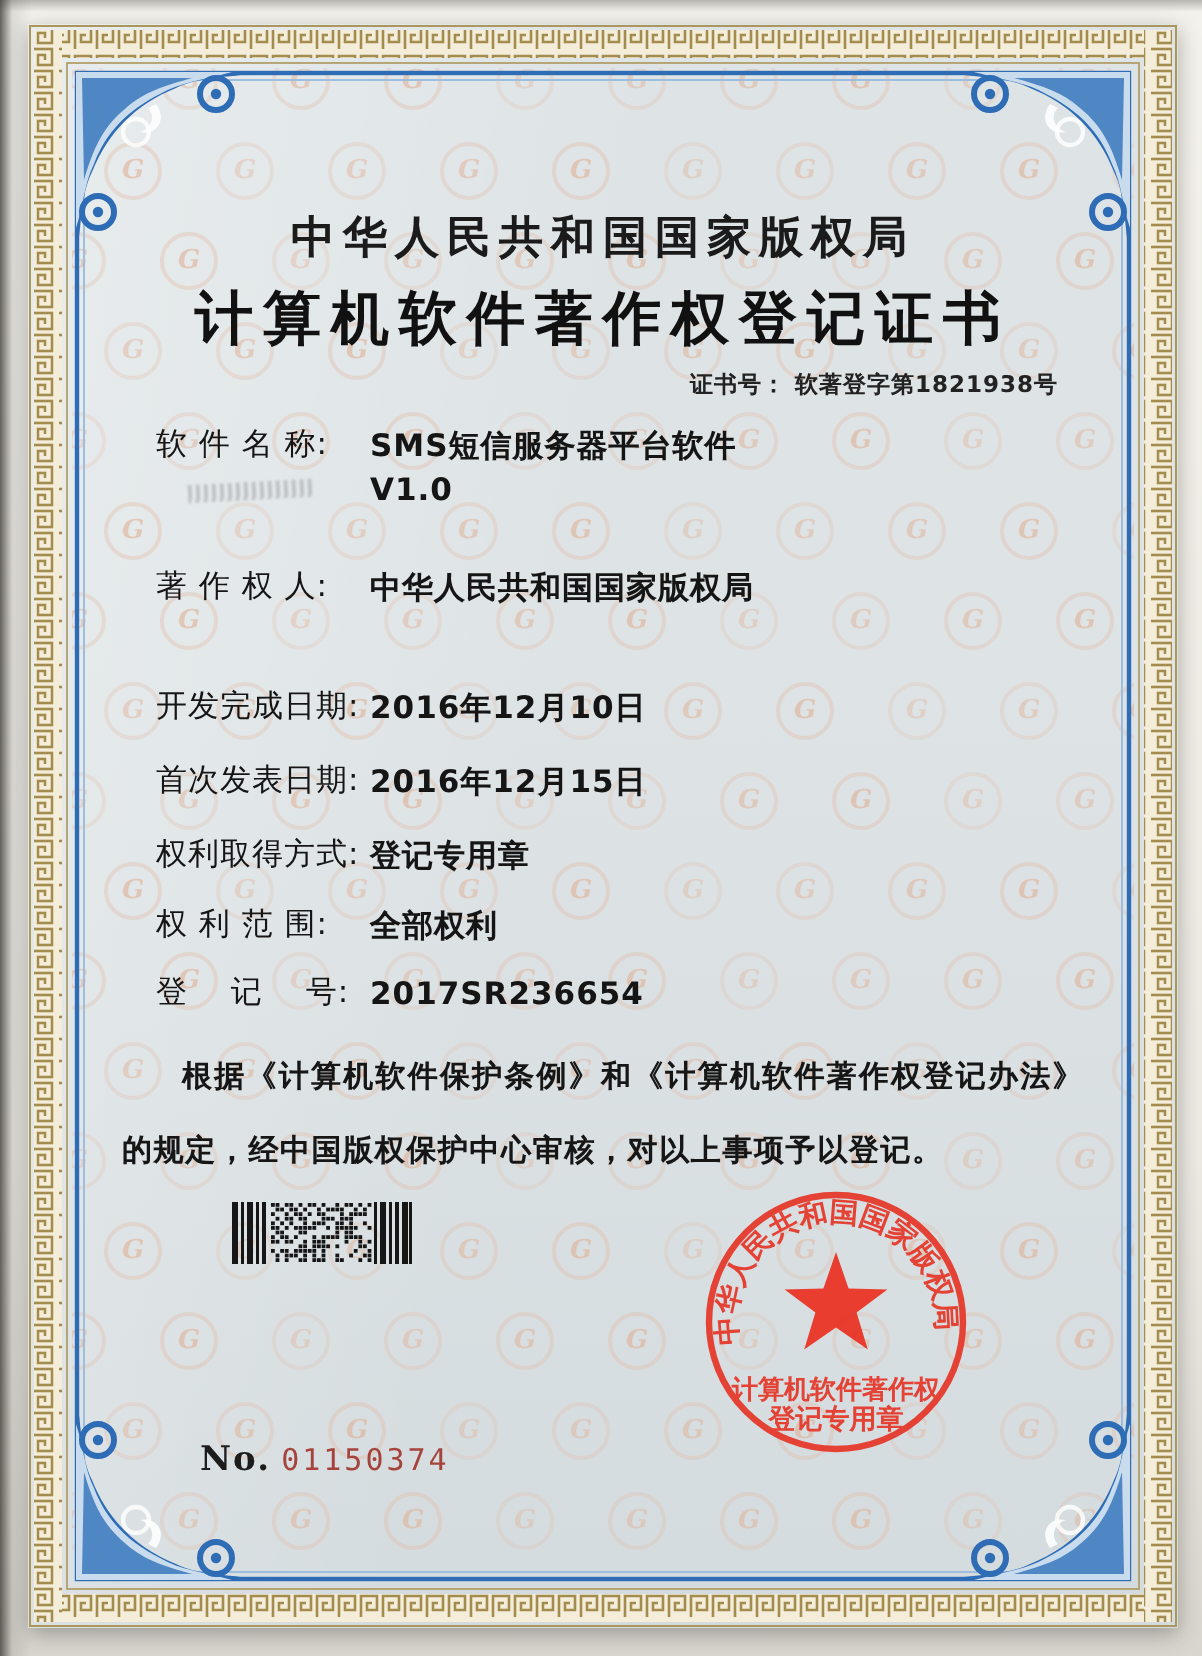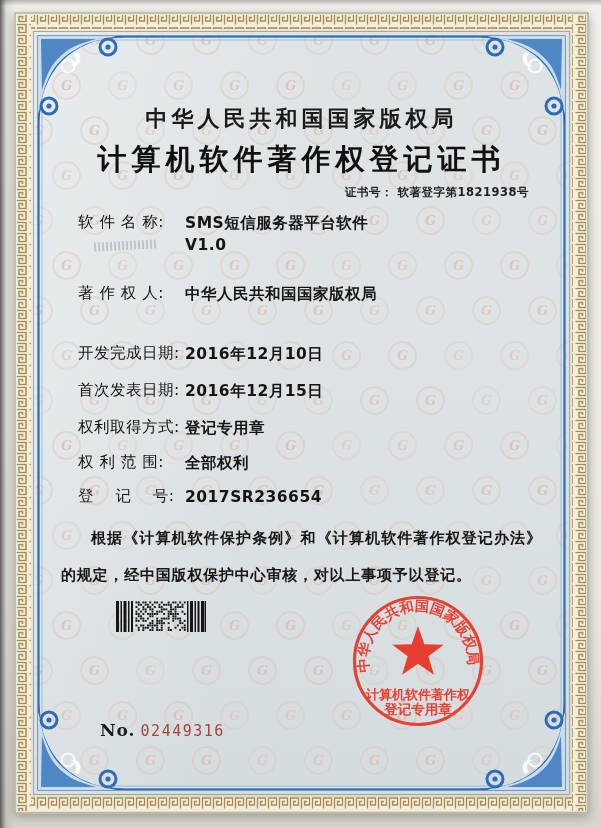--- a/index.html
+++ b/index.html
@@ -492,21 +492,21 @@
         <rect x="67.8" y="0.5" width="1.9" height="1.9" fill="#161616"></rect>
         <rect x="67.8" y="12" width="1.9" height="1.9" fill="#161616"></rect>
         <rect x="67.8" y="18.9" width="1.9" height="1.9" fill="#161616"></rect>
         <rect x="67.8" y="23.5" width="1.9" height="1.9" fill="#161616"></rect>
         <rect x="67.8" y="25.799999999999997" width="1.9" height="1.9" fill="#161616"></rect>
         <rect x="67.8" y="28.099999999999998" width="1.9" height="1.9" fill="#161616"></rect>
       </svg>
 
     <div class="serial">
       <span class="no-prefix">No.</span>
-      <span class="no-digits">02449316</span>
+      <span class="no-digits">01150374</span>
     </div>
 
     <svg class="seal" viewBox="0 0 136 136" width="136" height="136">
       <circle cx="68" cy="68" r="63.5" fill="none" stroke="#e5392b" stroke-width="3.2"></circle>
       <path id="sealArc" d="M 19.7 80.9 A 50 50 0 1 1 116.3 80.9" fill="none"></path>
       <text font-size="14" font-weight="700" fill="#e5392b">
         <textPath href="#sealArc" startOffset="2" textLength="172" lengthAdjust="spacingAndGlyphs">中华人民共和国国家版权局</textPath>
       </text>
       <polygon fill="#e93325" points="68,33 74.3,51.3 93.7,51.7 78.3,63.3 83.9,81.8 68,70.8 52.1,81.8 57.7,63.3 42.3,51.7 61.7,51.3"></polygon>
       <text x="68" y="106" text-anchor="middle" font-size="13" font-weight="700" fill="#e5392b">计算机软件著作权</text>

